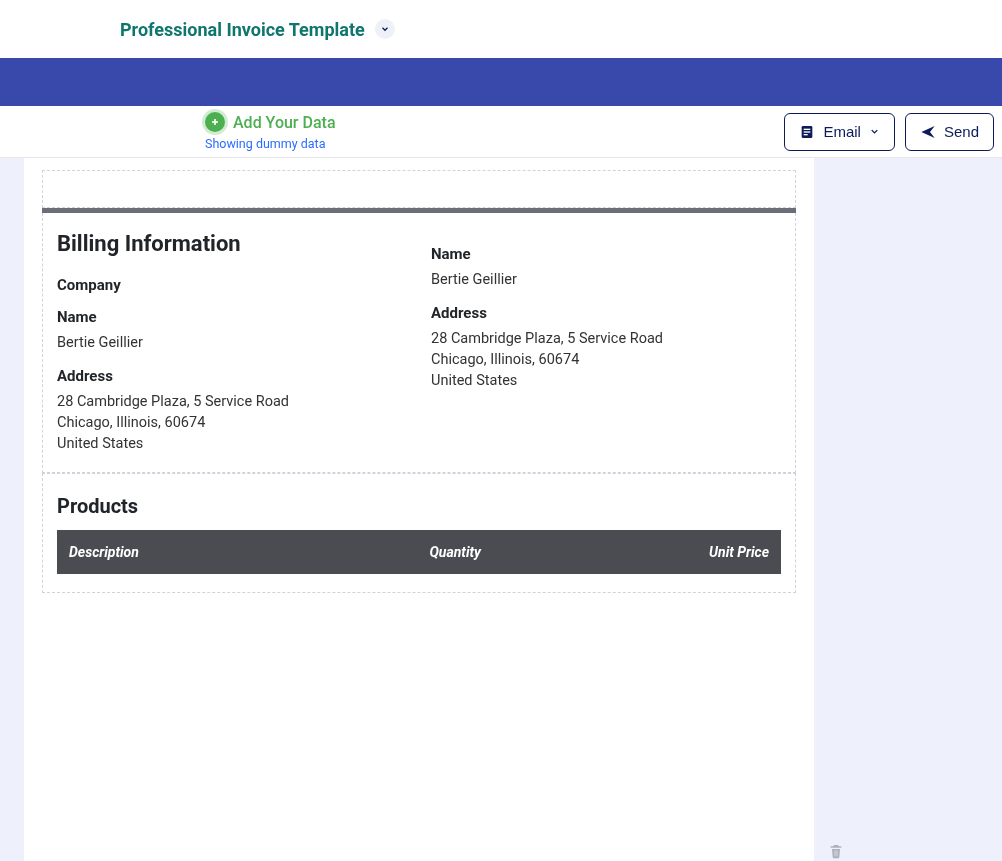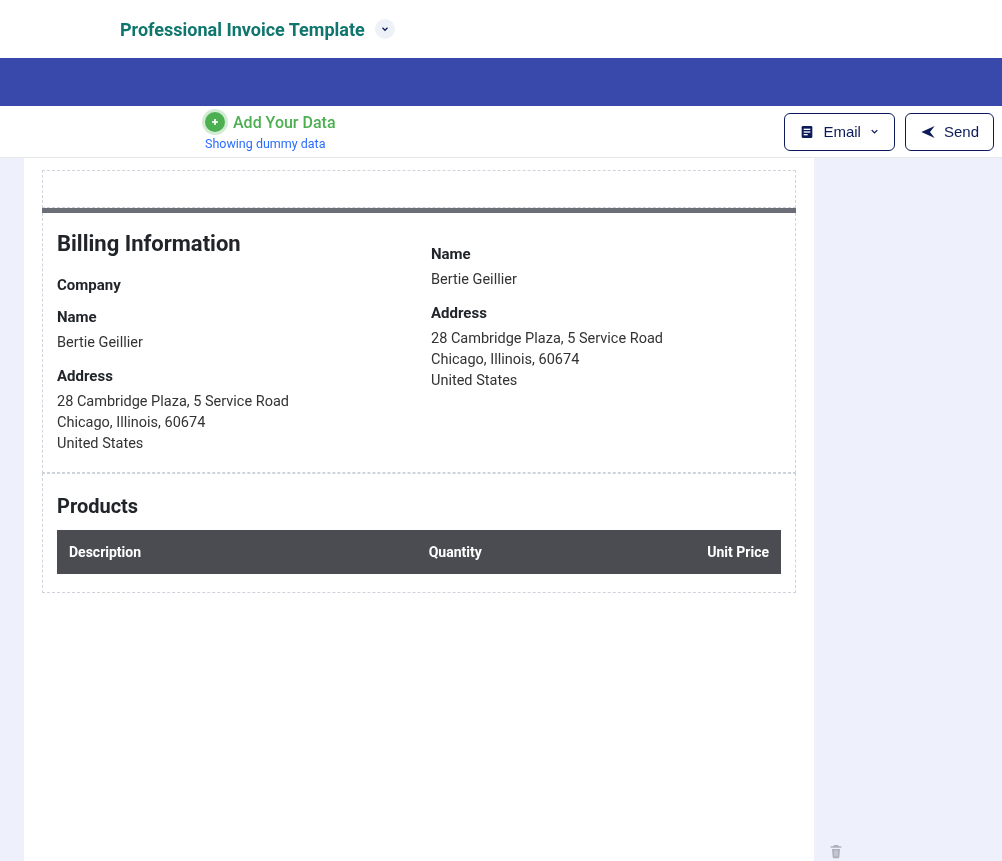--- a/index.html
+++ b/index.html
@@ -27,21 +27,21 @@
   .meta-label { font-weight: 700; font-size: 15px; max-width: 110px; }
   .meta-val { font-size: 14px; color: #333; }
   .thickline { height: 5px; background: #6b6e76; margin: 0 0 0 0; }
   .info-sec { display: flex; gap: 24px; border-top: none; }
   .col { flex: 1; }
   h2.sec-h { font-size: 22px; font-weight: 700; margin-bottom: 20px; }
   h4.fld { font-size: 15px; font-weight: 700; margin-top: 14px; margin-bottom: 6px; }
   .fld-v { font-size: 14.5px; color: #333; line-height: 1.45; }
   .products-sec { border-top: 1px dashed #cfd4dc; padding-top: 14px; }
   .prod-h { font-size: 20px; font-weight: 700; margin: 6px 0 12px 0; }
-  table { width: 100%; border-collapse: collapse; }
+  table { width: 100%; border-collapse: collapse; font-style: italic; }
   thead th { background: #4a4c52; color: #fff; font-size: 14px; font-weight: 700; padding: 14px 12px; text-align: left; }
   thead th.qty { text-align: center; }
   thead th.price { text-align: right; }
   tbody td { padding: 12px; border-bottom: 1px solid #e5e7eb; font-size: 14.5px; vertical-align: middle; }
   td.qty { text-align: center; }
   td.price { text-align: right; }
   .desc-name { font-weight: 700; }
   .desc-sub { font-size: 13.5px; color: #333; }
   .trash-wrap { position: absolute; left: 828px; top: 684px; color: #adb1bb; cursor: pointer; }
 </style>

